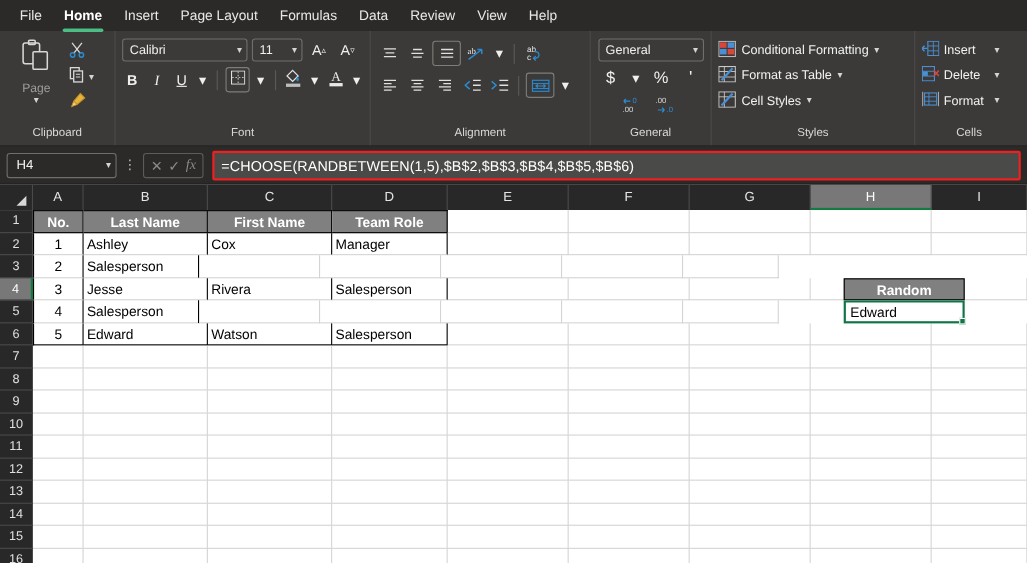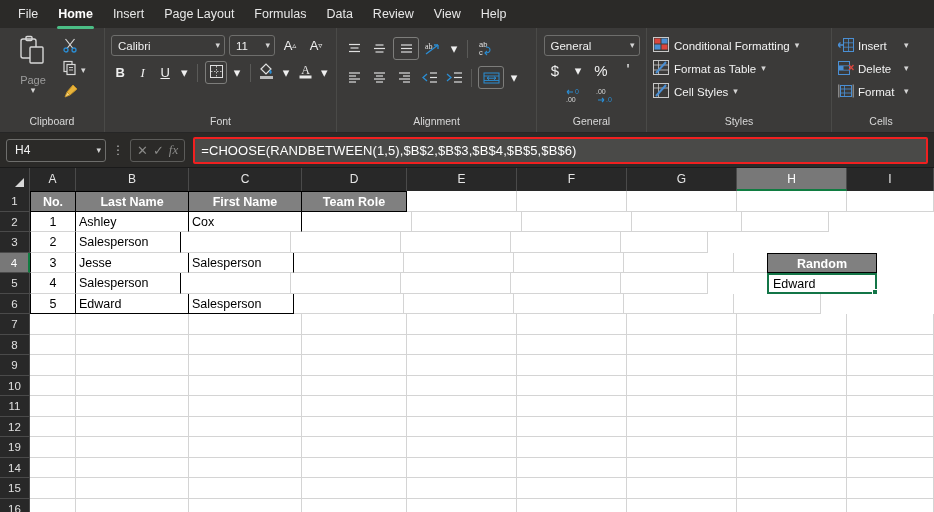--- a/index.html
+++ b/index.html
@@ -582,21 +582,21 @@
         <div class="rh">3</div>
         <div class="rh sel">4</div>
         <div class="rh">5</div>
         <div class="rh">6</div>
         <div class="rh">7</div>
         <div class="rh">8</div>
         <div class="rh">9</div>
         <div class="rh">10</div>
         <div class="rh">11</div>
         <div class="rh">12</div>
-        <div class="rh">19</div>
+        <div class="rh">13</div>
         <div class="rh">14</div>
         <div class="rh">15</div>
         <div class="rh">16</div>
       </div>
 
       <div class="sheet">
 
         <div class="grow">
           <div class="gcell hdr first" style="flex-basis:46px">No.</div>
           <div class="gcell hdr" style="flex-basis:113px">Last Name</div>
@@ -606,40 +606,42 @@
           <div class="gcell" style="flex-basis:110px"></div>
           <div class="gcell" style="flex-basis:110px"></div>
           <div class="gcell" style="flex-basis:110px"></div>
           <div class="gcell" style="flex-basis:87px"></div>
         </div>
 
         <div class="grow">
           <div class="gcell data first num" style="flex-basis:46px">1</div>
           <div class="gcell data" style="flex-basis:113px">Ashley</div>
           <div class="gcell data" style="flex-basis:113px">Cox</div>
+          <div class="gcell data" style="flex-basis:105px">Manager</div>
           <div class="gcell" style="flex-basis:110px"></div>
           <div class="gcell" style="flex-basis:110px"></div>
           <div class="gcell" style="flex-basis:110px"></div>
           <div class="gcell" style="flex-basis:110px"></div>
           <div class="gcell" style="flex-basis:87px"></div>
         </div>
 
         <div class="grow">
           <div class="gcell data first num" style="flex-basis:46px">2</div>
           <div class="gcell data" style="flex-basis:105px">Salesperson</div>
           <div class="gcell" style="flex-basis:110px"></div>
           <div class="gcell" style="flex-basis:110px"></div>
           <div class="gcell" style="flex-basis:110px"></div>
           <div class="gcell" style="flex-basis:110px"></div>
           <div class="gcell" style="flex-basis:87px"></div>
         </div>
 
         <div class="grow">
           <div class="gcell data first num" style="flex-basis:46px">3</div>
           <div class="gcell data" style="flex-basis:113px">Jesse</div>
+          <div class="gcell data" style="flex-basis:113px">Rivera</div>
           <div class="gcell data" style="flex-basis:105px">Salesperson</div>
           <div class="gcell" style="flex-basis:110px"></div>
           <div class="gcell" style="flex-basis:110px"></div>
           <div class="gcell" style="flex-basis:110px"></div>
           <div class="gcell" style="flex-basis:110px"></div>
           <div class="gcell" style="flex-basis:87px"></div>
         </div>
 
         <div class="grow">
           <div class="gcell data first num" style="flex-basis:46px">4</div>
@@ -647,20 +649,21 @@
           <div class="gcell" style="flex-basis:110px"></div>
           <div class="gcell" style="flex-basis:110px"></div>
           <div class="gcell" style="flex-basis:110px"></div>
           <div class="gcell" style="flex-basis:110px"></div>
           <div class="gcell" style="flex-basis:87px"></div>
         </div>
 
         <div class="grow">
           <div class="gcell data first num lastrow" style="flex-basis:46px">5</div>
           <div class="gcell data lastrow" style="flex-basis:113px">Edward</div>
+          <div class="gcell data lastrow" style="flex-basis:113px">Watson</div>
           <div class="gcell data lastrow" style="flex-basis:105px">Salesperson</div>
           <div class="gcell" style="flex-basis:110px"></div>
           <div class="gcell" style="flex-basis:110px"></div>
           <div class="gcell" style="flex-basis:110px"></div>
           <div class="gcell" style="flex-basis:110px"></div>
           <div class="gcell" style="flex-basis:87px"></div>
         </div>
 
         <div class="grow">
             <div class="gcell" style="flex-basis:46px"></div>

